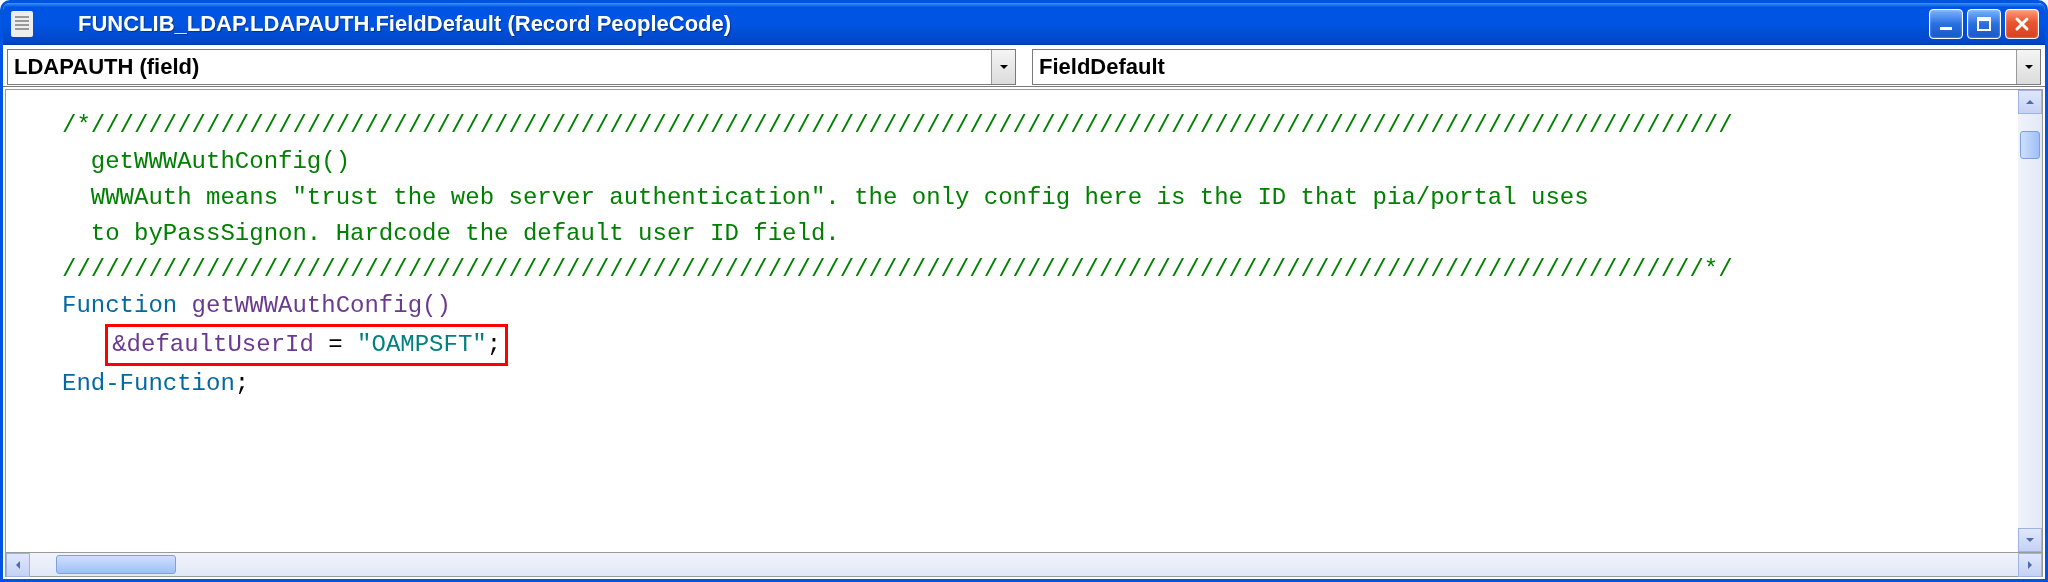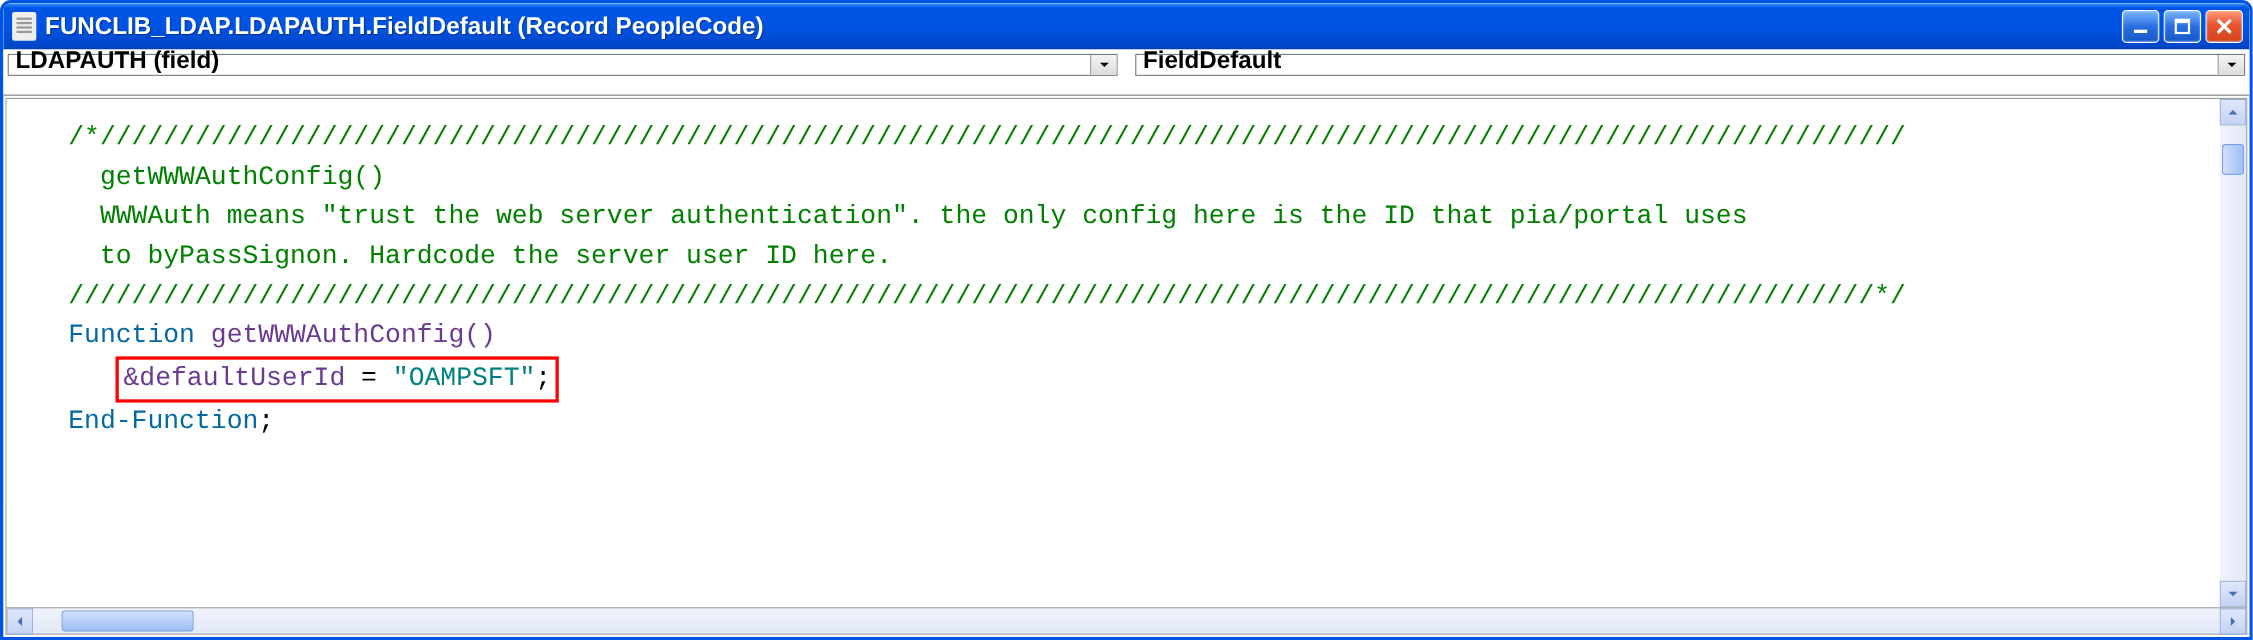--- a/index.html
+++ b/index.html
@@ -40,20 +40,21 @@
   .titlebar .app-icon::after{
     content:"";
     position:absolute; left:4px; top:5px; width:14px; height:2px; background:#999;
     box-shadow: 0 4px 0 #999, 0 8px 0 #999, 0 12px 0 #999;
   }
   .titlebar .title-text {
     flex: 1 1 auto;
     white-space: nowrap;
     overflow: hidden;
     text-shadow: 1px 1px 1px rgba(0,0,0,0.35);
+    margin-left: 37px;
   }
   .titlebar .win-buttons {
     display: flex;
     gap: 4px;
     flex: 0 0 auto;
   }
   .win-btn {
     width: 34px; height: 30px;
     border: 1px solid #fff;
     border-radius: 4px;
@@ -68,25 +69,25 @@
 
   .toolbar {
     display: flex;
     border-bottom: 1px solid #7a7a7a;
     background: #fff;
     height: 42px;
   }
   .combo {
     flex: 1 1 50%;
     display: flex;
-    align-items: flex-end;
+    align-items: center;
     border: 1px solid #7a7a7a;
     margin: 4px;
     background: #fff;
-    height: 20px;
+    height: 36px;
     position: relative;
     font-size: 22px;
     font-weight: bold;
     padding-left: 6px;
   }
   .combo + .combo { margin-left: 12px; }
   .combo .combo-text { flex: 1 1 auto; white-space: nowrap; overflow:hidden;}
   .combo .combo-btn {
     width: 24px; height: 100%;
     background: linear-gradient(to bottom,#f4f4f4,#dcdcdc);
@@ -213,21 +214,21 @@
           </svg>
       </div>
     </div>
   </div>
 
   <div class="content">
     <div class="code-area">
 <pre class="code"><span class="tok-comment">/*//////////////////////////////////////////////////////////////////////////////////////////////////////////////////</span>
 <span class="tok-comment">  getWWWAuthConfig()</span>
 <span class="tok-comment">  WWWAuth means "trust the web server authentication". the only config here is the ID that pia/portal uses</span>
-<span class="tok-comment">  to byPassSignon. Hardcode the server user ID here.</span>
+<span class="tok-comment">  to byPassSignon. Hardcode the default user ID field.</span>
 <span class="tok-comment">//////////////////////////////////////////////////////////////////////////////////////////////////////////////////*/</span>
 <span class="tok-keyword">Function</span><span class="tok-ident"> getWWWAuthConfig()</span>
 <span>   </span><span class="highlight-box"><span class="tok-ident">&amp;defaultUserId</span><span class="tok-op"> = </span><span class="tok-string">"OAMPSFT"</span><span class="tok-op">;</span></span>
 <span class="tok-keyword">End-Function</span><span class="tok-op">;</span></pre>
 
       <div class="vscroll">
         <div class="arrow">
           <svg viewBox="0 0 12 12">
               <path d="M2 8 L6 4 L10 8 Z" fill="#4a6bb0"></path>
             </svg>

